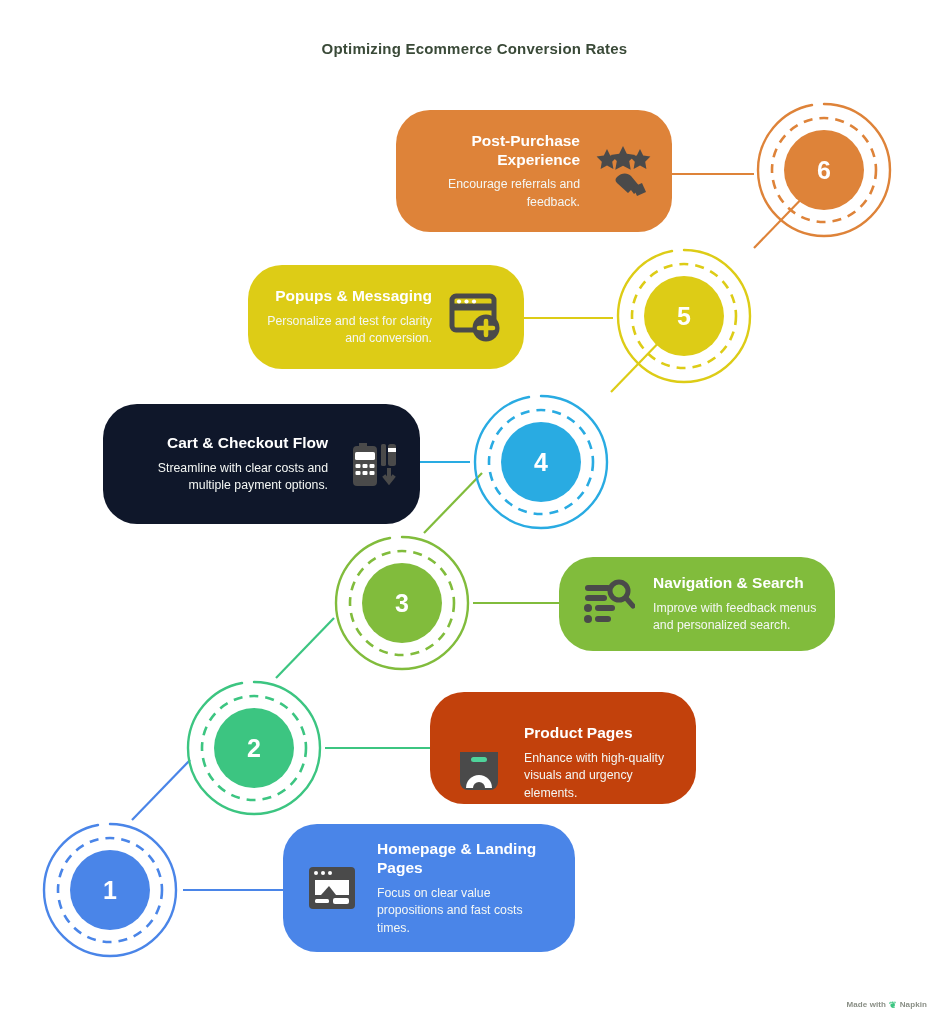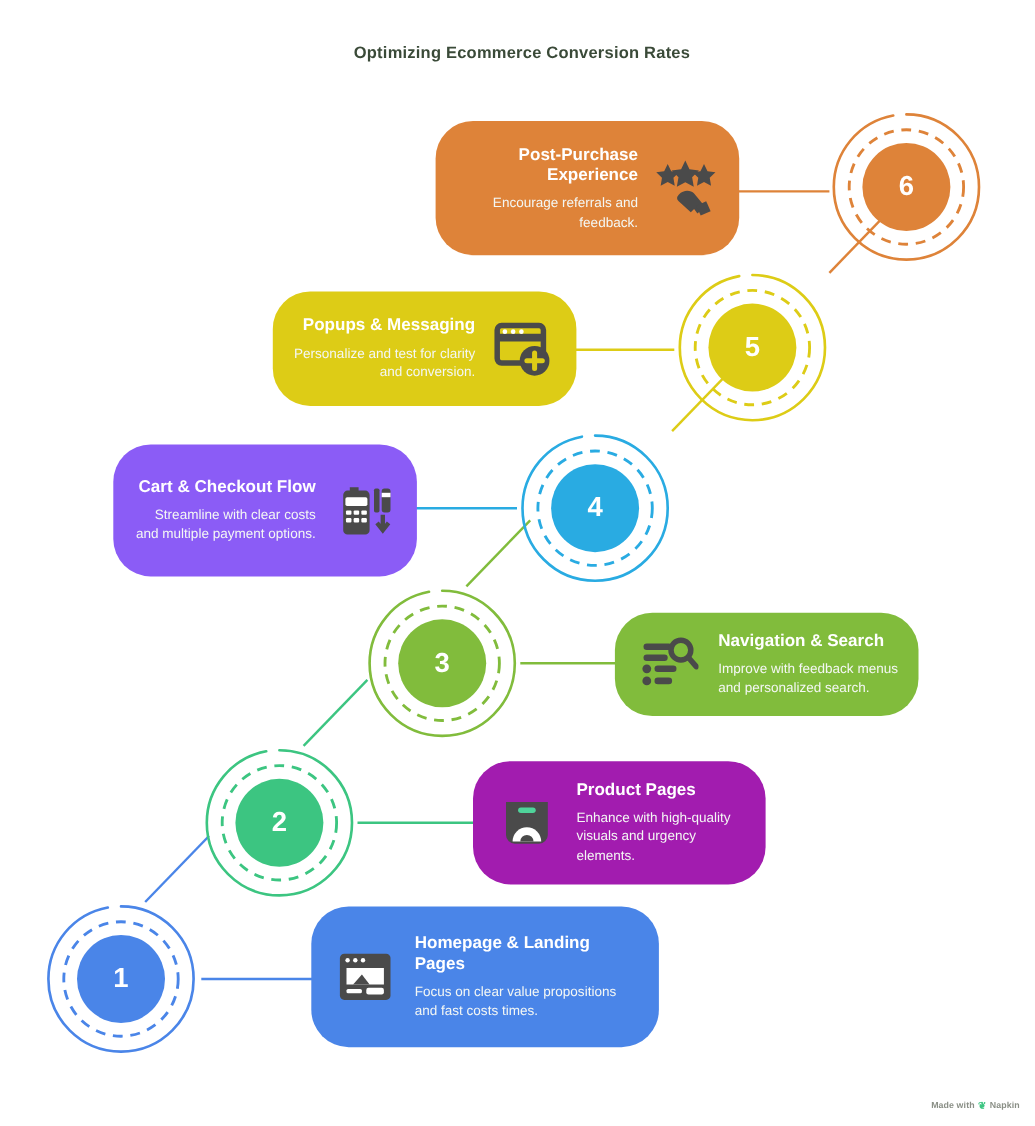--- a/index.html
+++ b/index.html
@@ -181,21 +181,21 @@
   </div>
   <div class="badge" style="left:612px; top:244px;">
     <svg width="144" height="144" viewBox="0 0 144 144">
       <path d="M72 6 A66 66 0 0 1 138 72 A66 66 0 0 1 72 138 A66 66 0 0 1 6 72 A66 66 0 0 1 60 7" fill="none" stroke="#DDCC16" stroke-width="2.4" stroke-linecap="round"></path>
       <circle cx="72" cy="72" r="52" fill="none" stroke="#DDCC16" stroke-width="2.6" stroke-dasharray="9 7"></circle>
       <circle cx="72" cy="72" r="40" fill="#DDCC16"></circle>
     </svg>
     <span class="num">5</span>
   </div>
 
-  <div class="card right-align" style="left:103px; top:404px; width:276px; height:120px; background:#8b5cf6;">
+  <div class="card right-align" style="left:103px; top:404px; width:317px; height:120px; background:#0f172a;">
     <div class="txt">
       <div class="ttl">Cart &amp; Checkout Flow</div>
       <div class="dsc">Streamline with clear costs and multiple payment options.</div>
     </div>
     <div class="ico right">
       <svg width="56" height="56" viewBox="0 0 56 56">
         <g fill="#4a4a4a">
           <path d="M10 10 h6 v-3 h8 v3 h6 a4 4 0 0 1 4 4 v32 a4 4 0 0 1 -4 4 h-16 a4 4 0 0 1 -4 -4 v-32 a4 4 0 0 1 4 -4z"></path>
         </g>
         <rect x="12" y="16" width="20" height="8" rx="1.6" fill="#ffffff"></rect>
@@ -247,21 +247,21 @@
   </div>
   <div class="badge" style="left:330px; top:531px;">
     <svg width="144" height="144" viewBox="0 0 144 144">
       <path d="M72 6 A66 66 0 0 1 138 72 A66 66 0 0 1 72 138 A66 66 0 0 1 6 72 A66 66 0 0 1 60 7" fill="none" stroke="#81BC3C" stroke-width="2.4" stroke-linecap="round"></path>
       <circle cx="72" cy="72" r="52" fill="none" stroke="#81BC3C" stroke-width="2.6" stroke-dasharray="9 7"></circle>
       <circle cx="72" cy="72" r="40" fill="#81BC3C"></circle>
     </svg>
     <span class="num">3</span>
   </div>
 
-  <div class="card left-align" style="left:430px; top:692px; width:266px; height:112px; background:#a21caf;">
+  <div class="card left-align" style="left:430px; top:692px; width:266px; height:112px; background:#c2410c;align-items:flex-end;">
     <div class="ico left">
       <svg width="54" height="54" viewBox="0 0 54 54">
         <path d="M8 8 h38 v30 a8 8 0 0 1 -8 8 h-22 a8 8 0 0 1 -8 -8z" fill="#4a4a4a"></path>
         <rect x="19" y="13" width="16" height="5" rx="2.5" fill="#4fd39a"></rect>
         <path d="M14 44 a13 13 0 0 1 26 0z" fill="#ffffff"></path>
         <path d="M21 44 a6 6 0 0 1 12 0z" fill="#4a4a4a"></path>
       </svg>
     </div>
     <div class="txt">
       <div class="ttl">Product Pages</div>
@@ -270,21 +270,21 @@
   </div>
   <div class="badge" style="left:182px; top:676px;">
     <svg width="144" height="144" viewBox="0 0 144 144">
       <path d="M72 6 A66 66 0 0 1 138 72 A66 66 0 0 1 72 138 A66 66 0 0 1 6 72 A66 66 0 0 1 60 7" fill="none" stroke="#3CC581" stroke-width="2.4" stroke-linecap="round"></path>
       <circle cx="72" cy="72" r="52" fill="none" stroke="#3CC581" stroke-width="2.6" stroke-dasharray="9 7"></circle>
       <circle cx="72" cy="72" r="40" fill="#3CC581"></circle>
     </svg>
     <span class="num">2</span>
   </div>
 
-  <div class="card left-align" style="left:283px; top:824px; width:316px; height:128px; background:#4A85E8;">
+  <div class="card left-align" style="left:283px; top:824px; width:292px; height:128px; background:#4A85E8;">
     <div class="ico left">
       <svg width="54" height="54" viewBox="0 0 54 54">
         <rect x="4" y="6" width="46" height="42" rx="4" fill="#4a4a4a"></rect>
         <circle cx="11" cy="12" r="2" fill="#ffffff"></circle>
         <circle cx="18" cy="12" r="2" fill="#ffffff"></circle>
         <circle cx="25" cy="12" r="2" fill="#ffffff"></circle>
         <rect x="10" y="19" width="34" height="15" fill="#ffffff"></rect>
         <path d="M16 34 l8 -9 7 9z" fill="#4a4a4a"></path>
         <rect x="10" y="38" width="14" height="4" rx="1.5" fill="#ffffff"></rect>
         <rect x="28" y="37" width="16" height="6" rx="2" fill="#ffffff"></rect>

